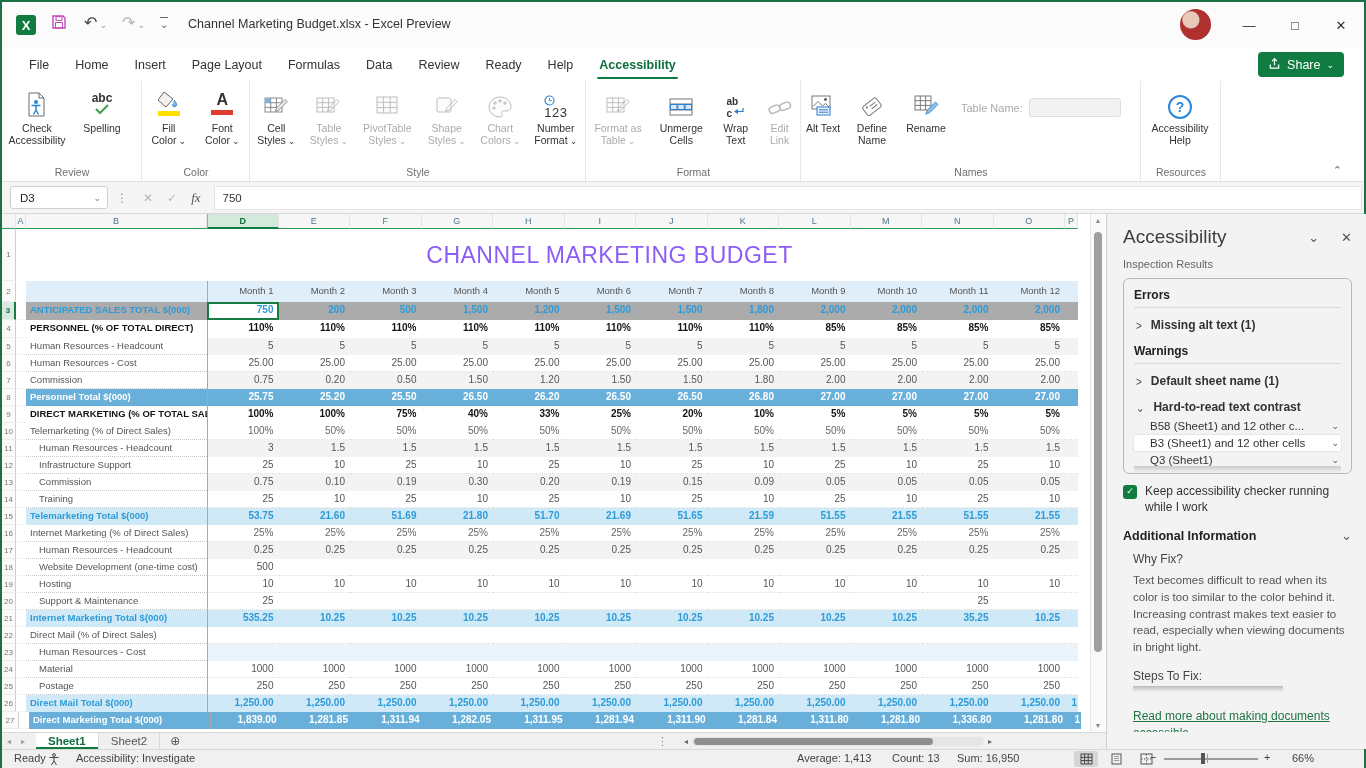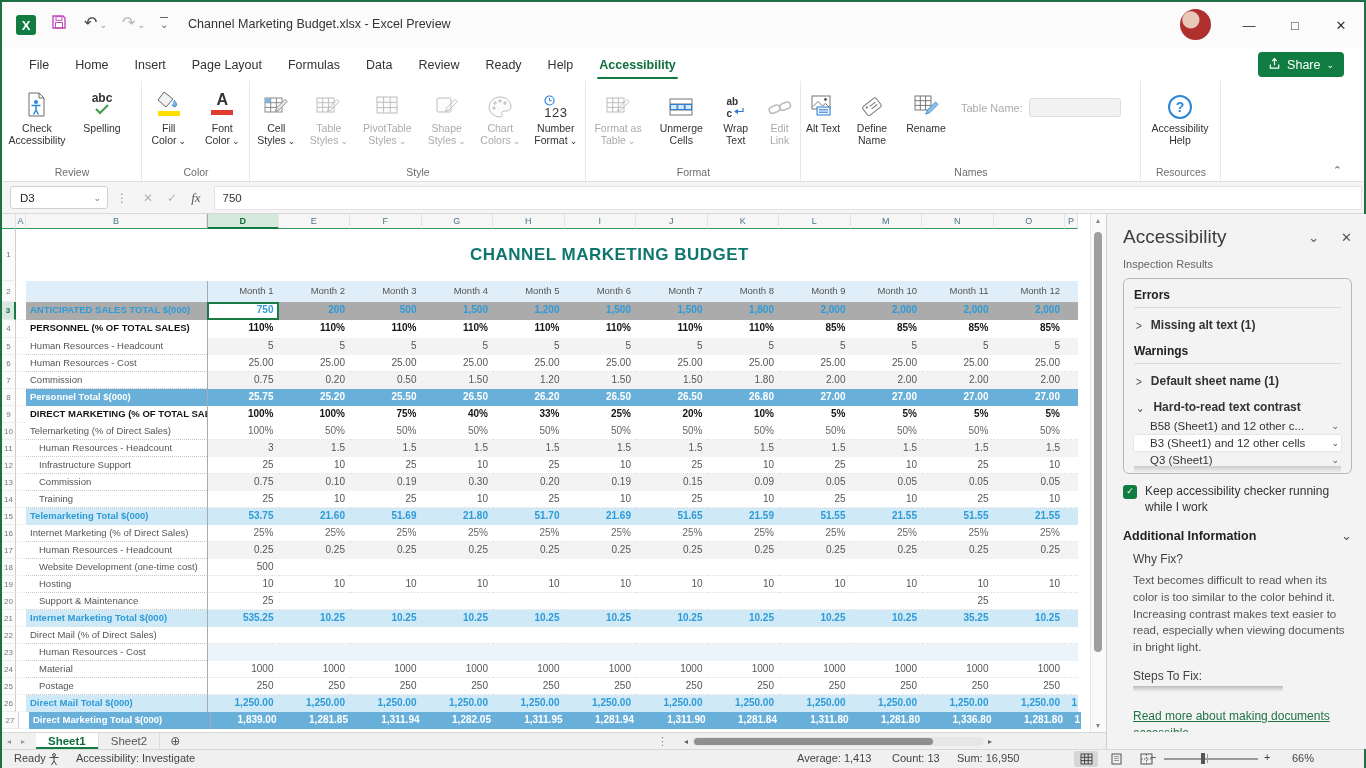--- a/index.html
+++ b/index.html
@@ -55,21 +55,21 @@
   .fvalue{flex:1;height:24px;background:#fff;border:1px solid #e3e3e3;margin:0 2px 0 6px;display:flex;align-items:center;padding-left:8px;font-size:11.5px;color:#333}
   
   .gridwrap{position:absolute;left:0;top:212px;width:1088px;height:518px;background:#fff;overflow:hidden}
   .grow{display:flex}
   .gc{flex:none;overflow:hidden;white-space:nowrap}
   .hc{background:#f6f6f6;color:#49758a;font-size:9px;text-align:center;border-right:1px solid #e4e4e4;border-bottom:1.5px solid #2f9960;line-height:14px}
   .hsel{background:#d5e8dc;color:#0e6e3d;font-weight:bold;border-bottom:2px solid #107c41}
   .rn{background:#fbfbfb;color:#777;font-size:8px;text-align:center;border-right:1px solid #cfcfcf;border-bottom:1px solid #ececec;display:flex;align-items:center;justify-content:center}
   .rnsel{background:#d9e8df;color:#15703e;font-weight:bold;border-right:2px solid #1a7a44}
   .aCol{border-bottom:1px solid #f5f5f5}
-  .titlecell{display:flex;align-items:center;justify-content:center;padding-left:115px;color:#0f766e;font-weight:bold;font-size:17px;letter-spacing:.5px}
+  .titlecell{display:flex;align-items:center;justify-content:center;padding-left:115px;color:#8b5cf6;font-weight:normal;font-size:23px;letter-spacing:.5px}
   .mh{background:#dfeef8;color:#555;font-size:9.5px;text-align:right;padding:4px 5px 0 0}
   .cs-month{background:#dfeef8}
   .gv{font-size:10px;color:#555;text-align:right;padding:2px 5px 0 0}
   .lb{font-size:9.5px;color:#555;padding:2px 0 0 4px}
   .ind{padding-left:13px}
   .lb-dot{border-bottom:1px dotted #c6c6c6}
   .cs-plain,.cs-pct{border-bottom:1px dotted #dedede}
   .cs-stripe{background:#f3f3f3}
   .cs-tint{background:#eaf4fa}
   .cs-pct{color:#666}
@@ -481,21 +481,21 @@
         <div class="gc gv cs-sales" style="width:71.5px">1,800</div>
         <div class="gc gv cs-sales" style="width:71.5px">2,000</div>
         <div class="gc gv cs-sales" style="width:71.5px">2,000</div>
         <div class="gc gv cs-sales" style="width:71.5px">2,000</div>
         <div class="gc gv cs-sales" style="width:71.5px">2,000</div>
         <div class="gc gv cs-sales" style="width:13px;padding-right:1px"></div>
       </div>
       <div class="grow" style="height:18px">
         <div class="gc rn" style="width:14px">4</div>
         <div class="gc aCol" style="width:10px"></div>
-        <div class="gc lb ls-bold" style="width:181px">PERSONNEL (% OF TOTAL SALES)</div>
+        <div class="gc lb ls-bold" style="width:181px">PERSONNEL (% OF TOTAL DIRECT)</div>
         <div class="gc gv cs-bold bL" style="width:71.5px">110%</div>
         <div class="gc gv cs-bold" style="width:71.5px">110%</div>
         <div class="gc gv cs-bold" style="width:71.5px">110%</div>
         <div class="gc gv cs-bold" style="width:71.5px">110%</div>
         <div class="gc gv cs-bold" style="width:71.5px">110%</div>
         <div class="gc gv cs-bold" style="width:71.5px">110%</div>
         <div class="gc gv cs-bold" style="width:71.5px">110%</div>
         <div class="gc gv cs-bold" style="width:71.5px">110%</div>
         <div class="gc gv cs-bold" style="width:71.5px">85%</div>
         <div class="gc gv cs-bold" style="width:71.5px">85%</div>

